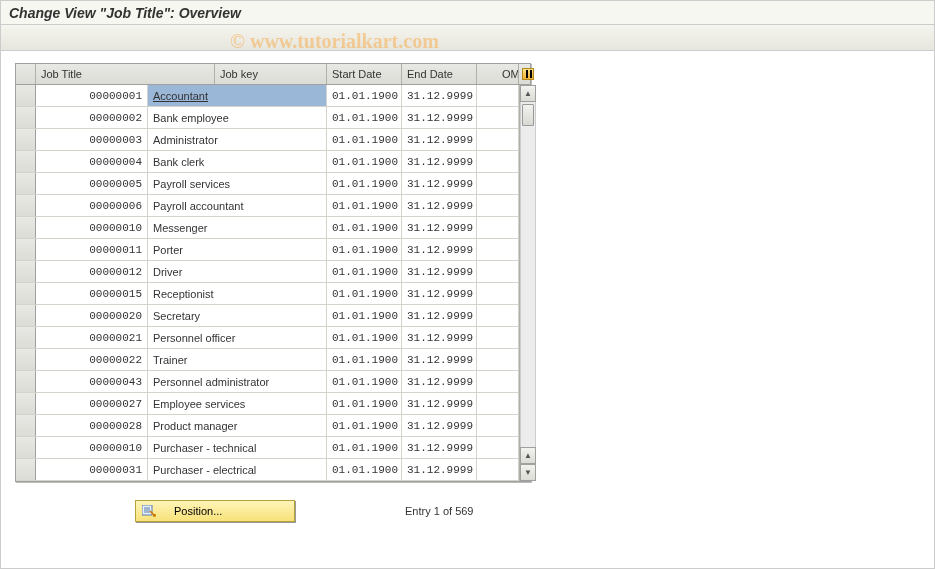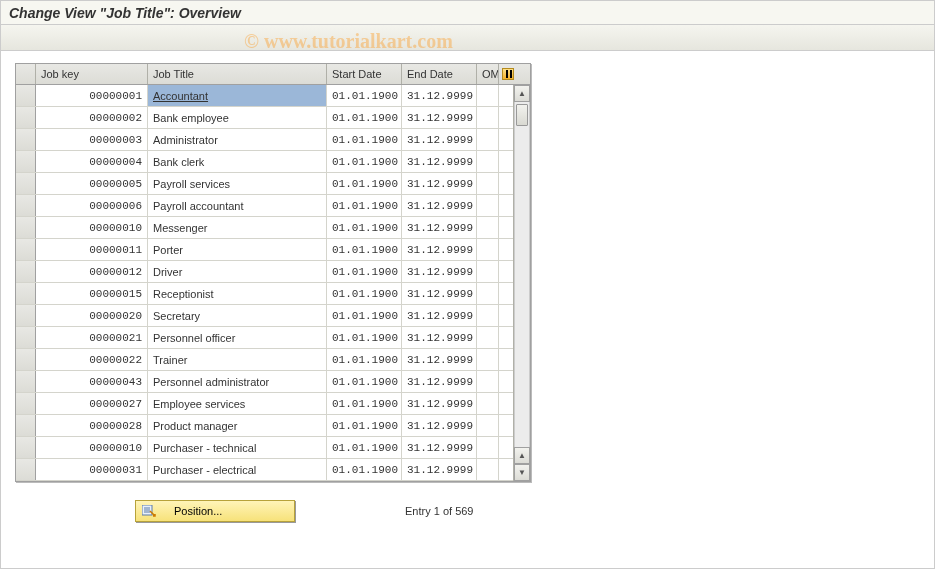--- a/index.html
+++ b/index.html
@@ -28,21 +28,21 @@
     }
     .toolbar {
       height: 26px;
       background: linear-gradient(#f5f5ef, #e6e6de);
       border-bottom: 1px solid #ccc;
       position: relative;
     }
     .watermark {
       position: absolute;
       top: 30px;
-      left: 244px;
+      left: 230px;
       font-size: 20px;
       font-weight: bold;
       color: rgba(255, 140, 0, 0.35);
       z-index: 100;
       pointer-events: none;
       font-family: Georgia, serif;
     }
     .main-area {
       padding: 12px 14px;
     }
@@ -67,21 +67,21 @@
       display: flex;
       align-items: center;
       overflow: hidden;
       white-space: nowrap;
     }
     .col-select { width: 20px; flex: 0 0 20px; padding: 0; }
     .col-key    { width: 112px; flex: 0 0 112px; justify-content: flex-start; }
     .col-title  { width: 179px; flex: 0 0 179px; }
     .col-start  { width: 75px;  flex: 0 0 75px; }
     .col-end    { width: 75px;  flex: 0 0 75px; }
-    .col-om     { width: 22px;  flex: 0 0 22px; }
+    .col-om     { width: 22px;  flex: 0 0 22px; margin-left: 20px; }
     .col-cfg    { width: 17px;  flex: 0 0 17px; border-right: none; justify-content:center; padding:0;}
     .cfg-icon {
       width: 12px; height: 12px;
       display: inline-block;
       background:
         linear-gradient(#fde087, #f3b12c);
       border: 1px solid #b48a1e;
       position: relative;
     }
     .cfg-icon::before, .cfg-icon::after {
@@ -189,22 +189,22 @@
   <span class="title-text">Change View "Job Title": Overview</span>
 </div>
 <div class="toolbar"></div>
 
 <div class="watermark">© www.tutorialkart.com</div>
 
 <div class="main-area">
   <div class="table-wrap">
     <div class="thead">
       <div class="th col-select"></div>
+      <div class="th col-title">Job Title</div>
       <div class="th col-key">Job key</div>
-      <div class="th col-title">Job Title</div>
       <div class="th col-start">Start Date</div>
       <div class="th col-end">End Date</div>
       <div class="th col-om">OM</div>
       <div class="th col-cfg">
         <span class="cfg-icon"></span>
       </div>
     </div>
     <div class="tbody">
       <div class="rows" id="rows-container">
           <div class="tr selected">

